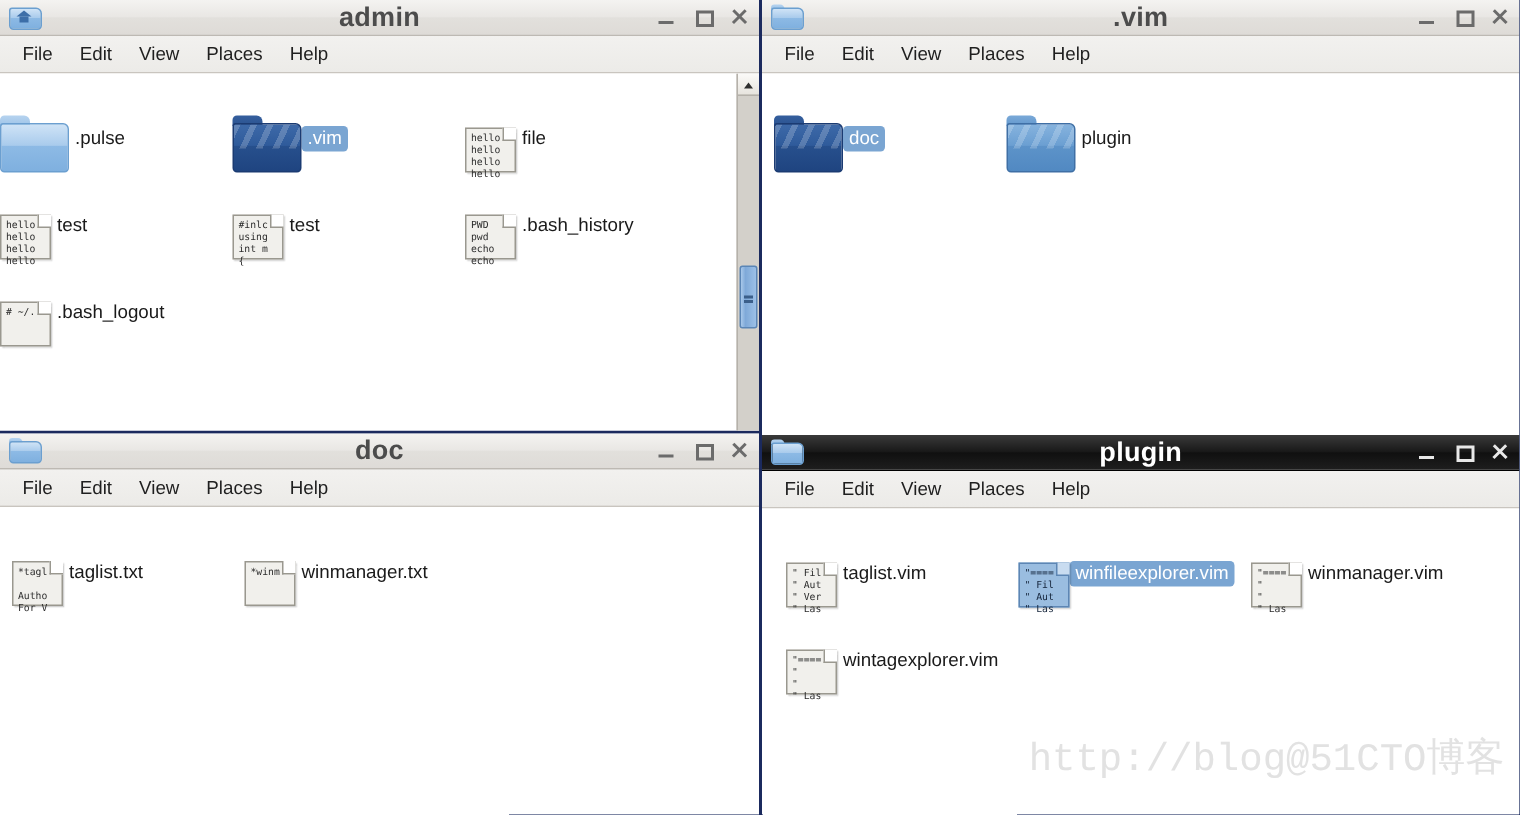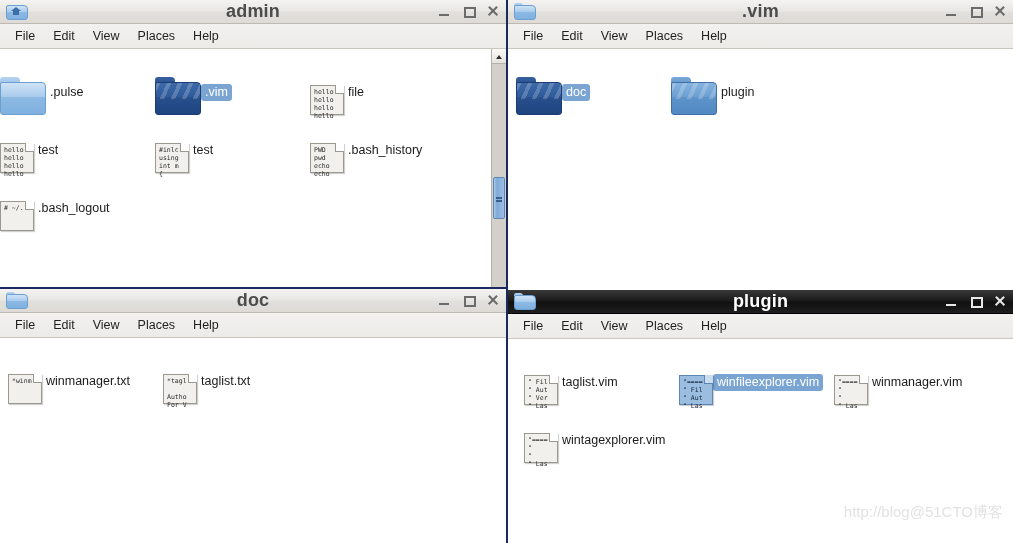--- a/index.html
+++ b/index.html
@@ -211,22 +211,22 @@
   .vscroll .thumb::before, .vscroll .thumb::after {
     content: ""; position: absolute; left: 2px; right: 2px; height: 1.5px;
     background: #3b5f8a;
   }
   .vscroll .thumb::before { top: 48%; }
   .vscroll .thumb::after  { top: 56%; }
 
   
   .watermark {
     position: absolute;
-    font-family: Liberation Sans, sans-serif;
-    font-size: 15px;
+    font-family: Liberation Mono, monospace;
+    font-size: 26px;
     color: #e2e2e2;
     white-space: nowrap;
     pointer-events: none;
     user-select: none;
   }
 </style>
 </head>
 <body style="background: rgb(27, 42, 94);">
 
 <div id="root">
@@ -407,35 +407,35 @@
       <span class="menuitem">Edit</span>
       <span class="menuitem">View</span>
       <span class="menuitem">Places</span>
       <span class="menuitem">Help</span>
     </div>
     <div class="content">
       <div class="icon-area" id="area-doc" style="width: 506px; padding-left: 8px;">
           <div class="item">
             <div class="glyph">
               <span class="doc">
-                <span class="lines">*winm</span>
-              </span>
-            </div>
-            <div class="label">winmanager.txt</div>
-          </div>
-          <div class="item">
-            <div class="glyph">
-              <span class="doc">
                 <span class="lines">*tagl
 
 Autho
 For V</span>
               </span>
             </div>
             <div class="label">taglist.txt</div>
+          </div>
+          <div class="item">
+            <div class="glyph">
+              <span class="doc">
+                <span class="lines">*winm</span>
+              </span>
+            </div>
+            <div class="label">winmanager.txt</div>
           </div>
         </div>
     </div>
   </div>
 
   <div class="window" id="win-plugin" style="left:508px; top:290px; width:505px; height:253px;">
     <div class="titlebar active">
       <span class="tb-icon">
         <span class="folder light" style="width:19px;height:16px;transform:scale(.82);transform-origin:left top;">
           <span class="tab" style="width:9px;height:3px;"></span>

